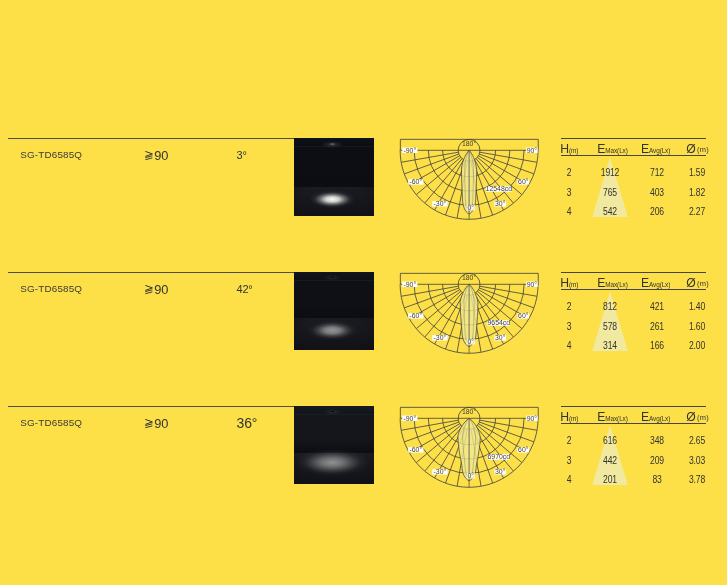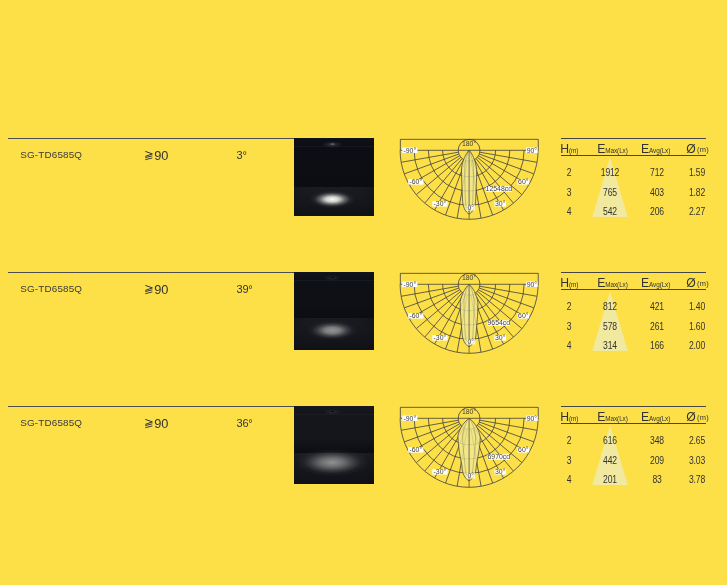--- a/index.html
+++ b/index.html
@@ -91,21 +91,21 @@
     </div>
     <div class="g" style="top:272.5px">
       <div style="position:absolute;left:8px;top:-0.45px;width:287px;height:1px;background:#4e4e50"></div>
       <span style="position:absolute;left:20.3px;top:15.5px;transform:translateY(-50%);font-size:9.9px;letter-spacing:0.15px;color:#3a3a3a">SG-TD6585Q</span>
       <svg width="9" height="11" viewBox="0 0 9 11" style="position:absolute;left:145.0px;top:12.4px;overflow:visible">
         <path d="M0.3,0.4 L7.4,2.9 L0.3,5.4" fill="none" stroke="#333" stroke-width="1.0"></path>
         <path d="M0.3,6.6 L7.4,4.8" fill="none" stroke="#333" stroke-width="0.95"></path>
         <path d="M0.3,8.7 L7.4,6.9" fill="none" stroke="#333" stroke-width="0.95"></path>
       </svg>
       <span style="position:absolute;left:154.3px;top:16.9px;transform:translateY(-50%);font-size:12.8px;letter-spacing:-0.25px;color:#333">90</span>
-      <span style="position:absolute;left:236.6px;top:16.2px;transform:translateY(-50%);font-size:11px;letter-spacing:-0.25px;color:#333">39°</span>
+      <span style="position:absolute;left:236.6px;top:16.2px;transform:translateY(-50%);font-size:11px;letter-spacing:-0.25px;color:#333">42°</span>
       <div style="position:absolute;left:294.4px;top:-0.8px;width:79.3px;height:78.5px;background:#0e1016;overflow:hidden">
 <div style="position:absolute;left:0;top:0;width:100%;height:46px;background:linear-gradient(180deg,#12141b 0%,#0e1016 14%,#0e1016 70%,#0b0d11 100%)"></div>
 <div style="position:absolute;left:0;top:8px;width:100%;height:1px;background:rgba(40,44,54,0.35)"></div>
 <div style="position:absolute;left:0;top:46px;width:100%;height:32.5px;background:linear-gradient(180deg,#191b21 0%,#15171d 45%,#101217 100%)"></div>
 <div style="position:absolute;left:0;top:46px;width:100%;height:32.5px;background:radial-gradient(ellipse 60px 34px at 38.3px 18px, rgba(0,0,0,0) 55%, rgba(0,0,0,0.28) 100%)"></div>
 <div style="position:absolute;left:0;top:0;width:100%;height:100%;background:radial-gradient(ellipse 29px 11.5px at 38.3px 58.4px, rgba(250,250,246,0.55) 0%, rgba(238,238,232,0.47) 26%, rgba(175,177,177,0.26) 50%, rgba(95,97,100,0.10) 70%, rgba(40,42,45,0) 90%)"></div>
 <div style="position:absolute;left:0;top:0;width:100%;height:14px;background:radial-gradient(ellipse 11px 3.5px at 38.3px 6px, rgba(95,100,110,0.28) 0%, rgba(60,65,75,0.12) 55%, rgba(0,0,0,0) 85%)"></div>
         <div style="position:absolute;left:36.2px;top:4.8px;width:3.8px;height:1.5px;background:rgba(3,4,6,0.85)"></div>
 </div>
       <svg width="138.6" height="82" viewBox="0 0 138.6 82" style="position:absolute;left:399.5px;top:0px;overflow:visible">
@@ -179,21 +179,21 @@
     </div>
     <div class="g" style="top:406.5px">
       <div style="position:absolute;left:8px;top:-0.45px;width:287px;height:1px;background:#4e4e50"></div>
       <span style="position:absolute;left:20.3px;top:15.5px;transform:translateY(-50%);font-size:9.9px;letter-spacing:0.15px;color:#3a3a3a">SG-TD6585Q</span>
       <svg width="9" height="11" viewBox="0 0 9 11" style="position:absolute;left:145.0px;top:12.4px;overflow:visible">
         <path d="M0.3,0.4 L7.4,2.9 L0.3,5.4" fill="none" stroke="#333" stroke-width="1.0"></path>
         <path d="M0.3,6.6 L7.4,4.8" fill="none" stroke="#333" stroke-width="0.95"></path>
         <path d="M0.3,8.7 L7.4,6.9" fill="none" stroke="#333" stroke-width="0.95"></path>
       </svg>
       <span style="position:absolute;left:154.3px;top:16.9px;transform:translateY(-50%);font-size:12.8px;letter-spacing:-0.25px;color:#333">90</span>
-      <span style="position:absolute;left:236.6px;top:16.2px;transform:translateY(-50%);font-size:11px;letter-spacing:-0.25px;color:#333">36°</span>
+      <span style="position:absolute;left:236.6px;top:16.2px;transform:translateY(-50%);font-size:14px;letter-spacing:-0.25px;color:#333">36°</span>
       <div style="position:absolute;left:294.4px;top:-0.8px;width:79.3px;height:78.5px;background:#14161b;overflow:hidden">
 <div style="position:absolute;left:0;top:0;width:100%;height:47px;background:linear-gradient(180deg,#17191f 0%,#14161b 14%,#14161b 70%,#0b0d11 100%)"></div>
 <div style="position:absolute;left:0;top:8px;width:100%;height:1px;background:rgba(40,44,54,0.35)"></div>
 <div style="position:absolute;left:0;top:47px;width:100%;height:31.5px;background:linear-gradient(180deg,#1d1f25 0%,#15171d 45%,#101217 100%)"></div>
 <div style="position:absolute;left:0;top:47px;width:100%;height:31.5px;background:radial-gradient(ellipse 60px 34px at 38.3px 16px, rgba(0,0,0,0) 55%, rgba(0,0,0,0.28) 100%)"></div>
 <div style="position:absolute;left:0;top:0;width:100%;height:100%;background:radial-gradient(ellipse 38px 14.5px at 38.3px 56.5px, rgba(225,225,220,0.6) 0%, rgba(200,201,198,0.48) 30%, rgba(150,152,152,0.30) 55%, rgba(95,97,100,0.12) 75%, rgba(40,42,45,0) 95%)"></div>
 <div style="position:absolute;left:0;top:0;width:100%;height:14px;background:radial-gradient(ellipse 11px 3.5px at 38.3px 6px, rgba(95,100,110,0.28) 0%, rgba(60,65,75,0.12) 55%, rgba(0,0,0,0) 85%)"></div>
         <div style="position:absolute;left:36.2px;top:4.8px;width:3.8px;height:1.5px;background:rgba(3,4,6,0.85)"></div>
 </div>
       <svg width="138.6" height="82" viewBox="0 0 138.6 82" style="position:absolute;left:399.5px;top:0px;overflow:visible">

